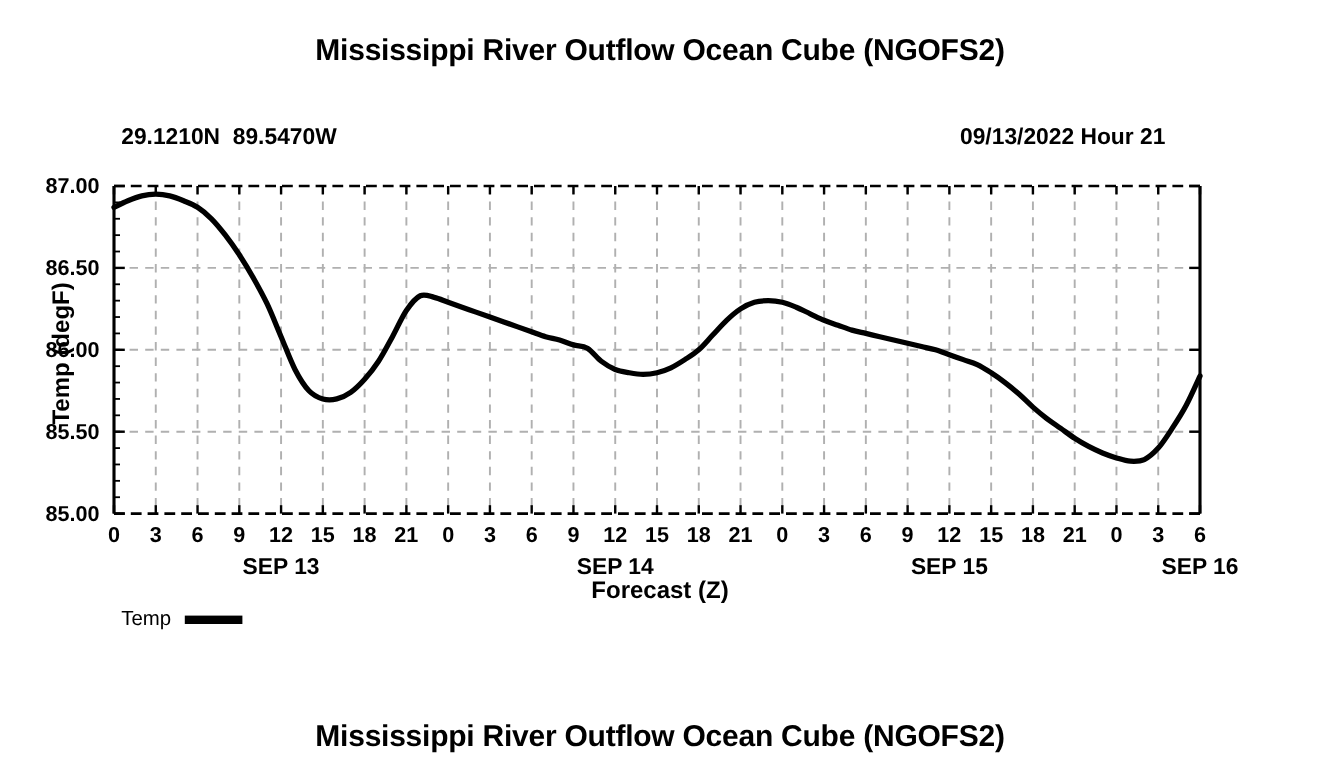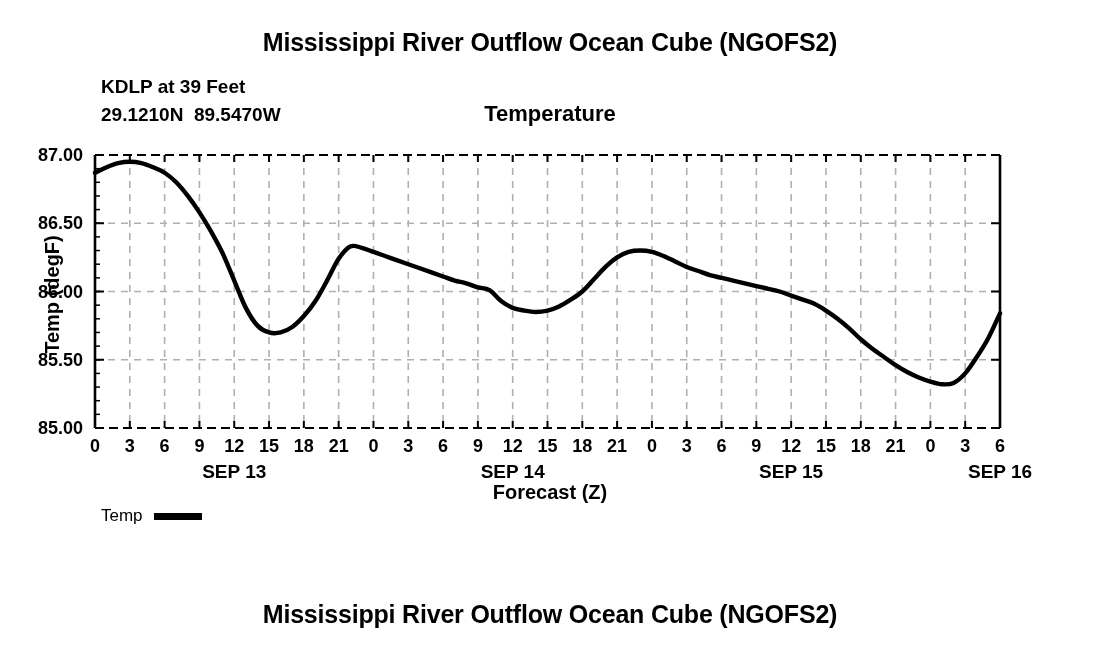--- a/index.html
+++ b/index.html
@@ -79,26 +79,25 @@
   svg { display: block; }
   text { font-family: "Liberation Sans", sans-serif; font-weight: bold; }
 </style>
 </head>
 <body>
 
 <div id="figure">
 
   <div class="txt" id="title-top">Mississippi River Outflow Ocean Cube (NGOFS2)</div>
 
-  <div class="txt" id="station-label">KDLP at 39 Feet</div>
 
   <div class="txt" id="coords-label">29.1210N  89.5470W</div>
 
-  <div class="txt" id="subtitle-var">Temperature</div>
-
+
+  <div class="txt" id="cycle-label">09/13/2022 Hour 21</div>
 
   <div class="txt" id="yaxis-title">Temp (degF)</div>
 
   <div class="txt" id="xaxis-title">Forecast (Z)</div>
 
   <svg id="plot" width="1100" height="650">
     <g id="grid-v">
         <line x1="129.80769230769232" y1="155" x2="129.80769230769232" y2="428" stroke="#b0b0b0" stroke-width="1.6" stroke-dasharray="7,6"></line>
         <line x1="164.6153846153846" y1="155" x2="164.6153846153846" y2="428" stroke="#b0b0b0" stroke-width="1.6" stroke-dasharray="7,6"></line>
         <line x1="199.42307692307693" y1="155" x2="199.42307692307693" y2="428" stroke="#b0b0b0" stroke-width="1.6" stroke-dasharray="7,6"></line>

